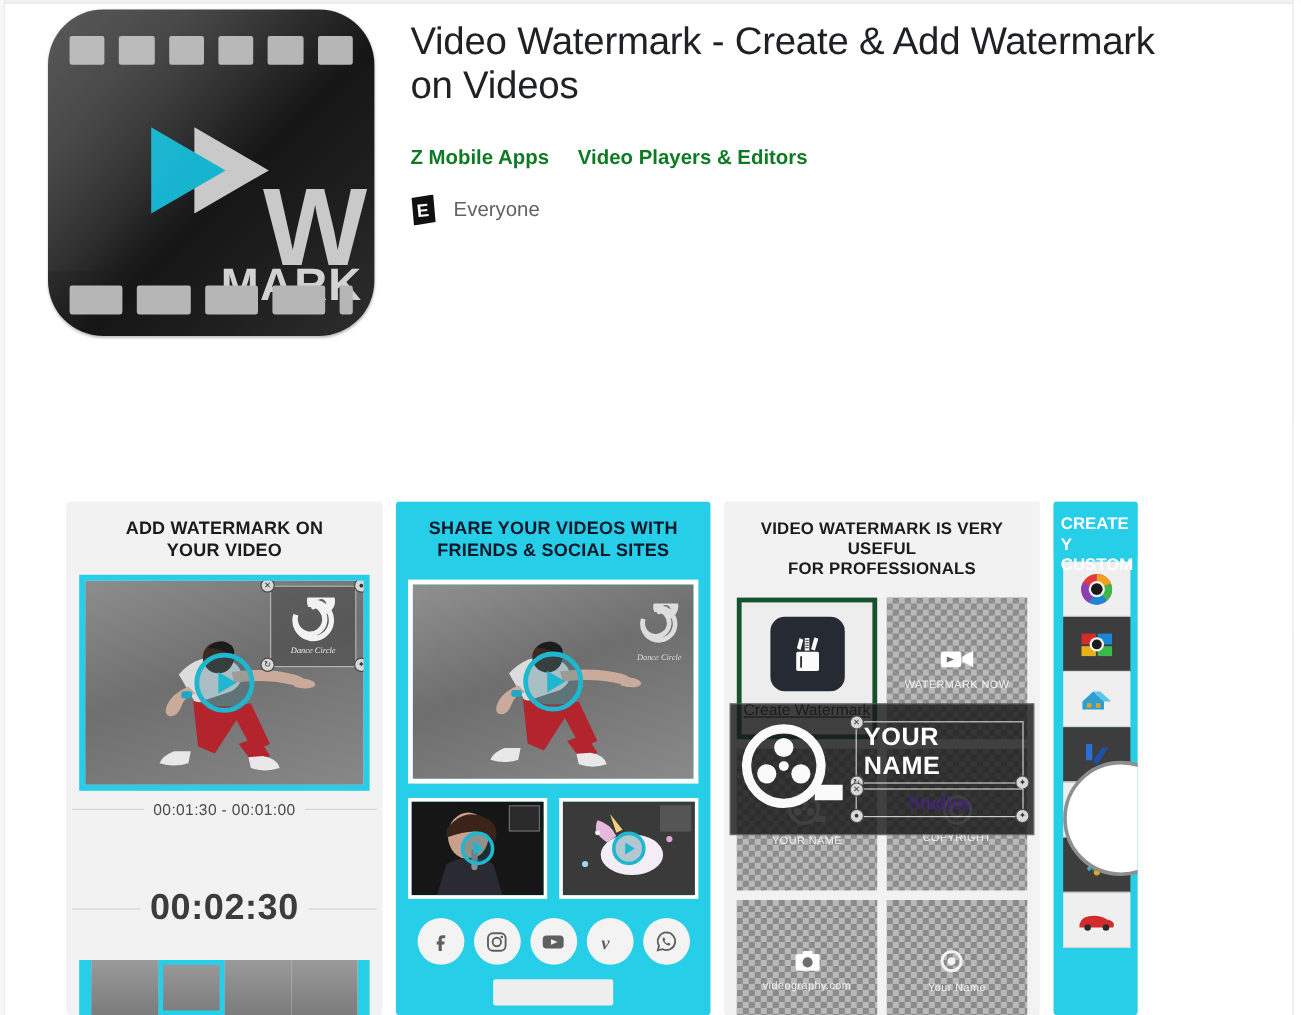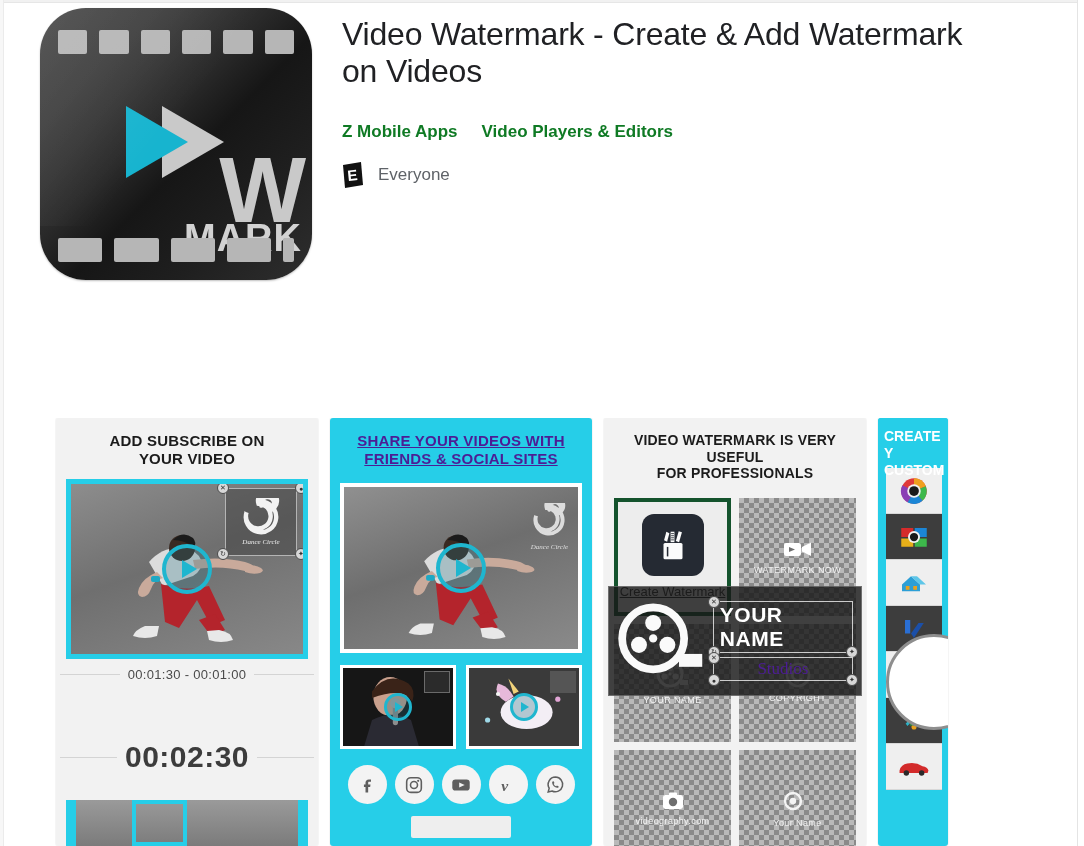--- a/index.html
+++ b/index.html
@@ -53,21 +53,21 @@
   .shots { position:absolute; left:0; top:418px; width:1084px; height:428px; overflow:hidden; }
   .shots-inner { position:absolute; left:56px; top:0; display:flex; gap:12px; }
   .shot { width:262px; height:428px; flex:0 0 262px; position:relative; overflow:hidden;
           border-radius:3px; background:#f2f2f2; box-shadow:0 0 0 1px rgba(0,0,0,.04); }
   .shot.partial-left { width:57px; flex:0 0 57px; }
   .shot.partial-right { width:70px; flex:0 0 70px; }
   .cyan { background:#26cee8; }
   .shot-head { font-family:"Liberation Sans", sans-serif; font-weight:bold; text-align:center;
     letter-spacing:.2px; line-height:1.18; padding:14px 8px 10px; font-size:15px; }
   .head-dark { color:#1b1b1b; }
-  .head-light { color:#4c1d95;text-decoration:underline; }
+  .head-light { color:#0f172a; }
 
   
   .s1-top { height:54px; background:#26cee8; color:#fff; font-weight:bold; font-size:15px;
             padding:12px 0 0 6px; line-height:1.2; }
   .s1-black { margin:4px 6px 0 8px; height:230px; background:#121212; border:3px solid #fff; position:relative; }
   .s1-handle { position:absolute; width:13px; height:13px; border-radius:50%; background:#c9c9c9; border:1px solid #555; }
   .s1-line { position:absolute; left:6px; width:1px; background:#6d6d6d; }
   .s1-chev { position:absolute; left:26px; top:300px; width:28px; height:28px; border-radius:50%;
              background:#0e7f94; display:flex; align-items:center; justify-content:center; color:#fff; font-size:13px; }
   .s1-panel { position:absolute; left:8px; top:318px; width:52px; height:110px; background:#4d5664; }
@@ -202,21 +202,21 @@
     </div>
   </div>
 </div>
 
 <div class="shots">
  <div class="shots-inner">
 
 
   <div class="shot">
     <div class="shot-head head-dark">
-      <div>ADD SUBSCRIBE ON</div>
+      <div>ADD WATERMARK ON</div>
       <div>YOUR VIDEO</div>
     </div>
 
     <div class="s2-video">
       <svg class="dancer" width="196" height="150" viewBox="0 0 196 150" aria-hidden="true">
         <g>
           <path d="M52 120 L72 86 L98 74 L126 80 L158 74" stroke="#d7d7d7" stroke-width="0" fill="none"></path>
           <path d="M60 64 q14 -16 34 -14 q14 2 18 12 q2 10 -8 16 l-30 10 z" fill="#dcdcdc"></path>
           <circle cx="93" cy="50" r="13" fill="#3a2a22"></circle>
           <path d="M84 42 q10 -10 20 -2 q4 5 1 9 q-10 -7 -21 -7z" fill="#1b1b1b"></path>

